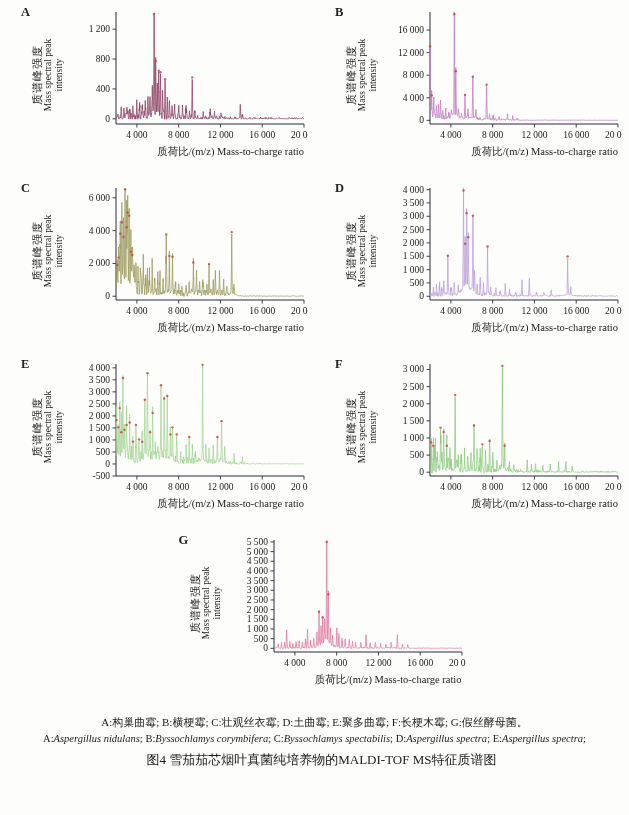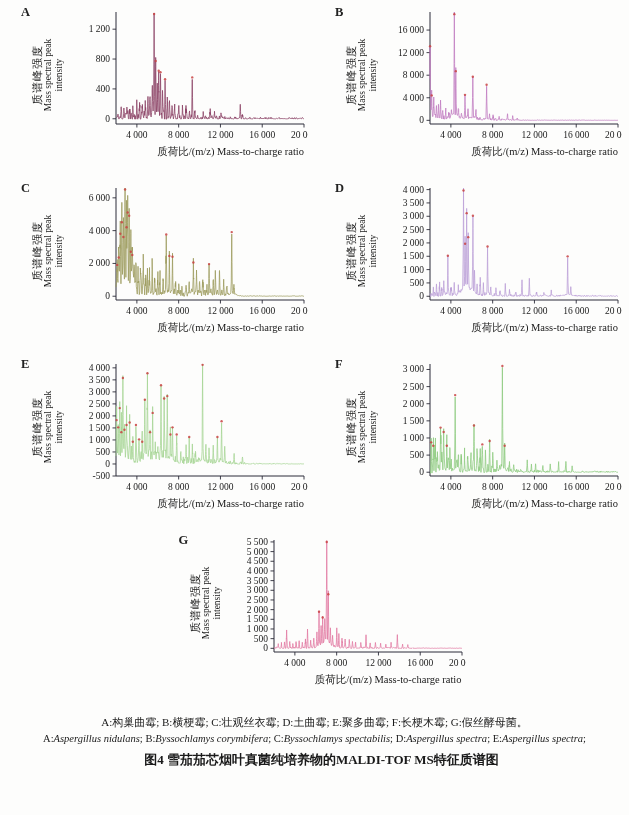--- a/index.html
+++ b/index.html
@@ -20,21 +20,21 @@
     width:150px;text-align:center;white-space:nowrap;line-height:1.1;
   }
   .ylabel-cn{font-size:11px;letter-spacing:1px;}
   .ylabel-en{font-size:9.5px;}
   .plotcol{display:flex;flex-direction:column;flex:none;}
   svg.spectrum{display:block;}
   .xlabel{margin-left:46px;width:188px;text-align:right;font-size:10.5px;margin-top:0;}
   .caption{ text-align:center;margin-top:8px;line-height:1.55;}
   .cap-cn{font-size:11px;}
   .cap-latin{font-size:10.5px;}
-  .cap-title-cn{font-size:13px;font-weight:bold;margin-top:3px;padding-left:14px;}
+  .cap-title-cn{font-size:13px;font-weight:normal;margin-top:3px;padding-left:14px;}
   .cap-title-en{font-size:12.5px;font-weight:bold;}
 </style>
 </head>
 <body>
 
 <div class="figure">
   <div class="row">
   <div class="panel">
     <div class="panel-letter">A</div>
     <div class="ylabel">

